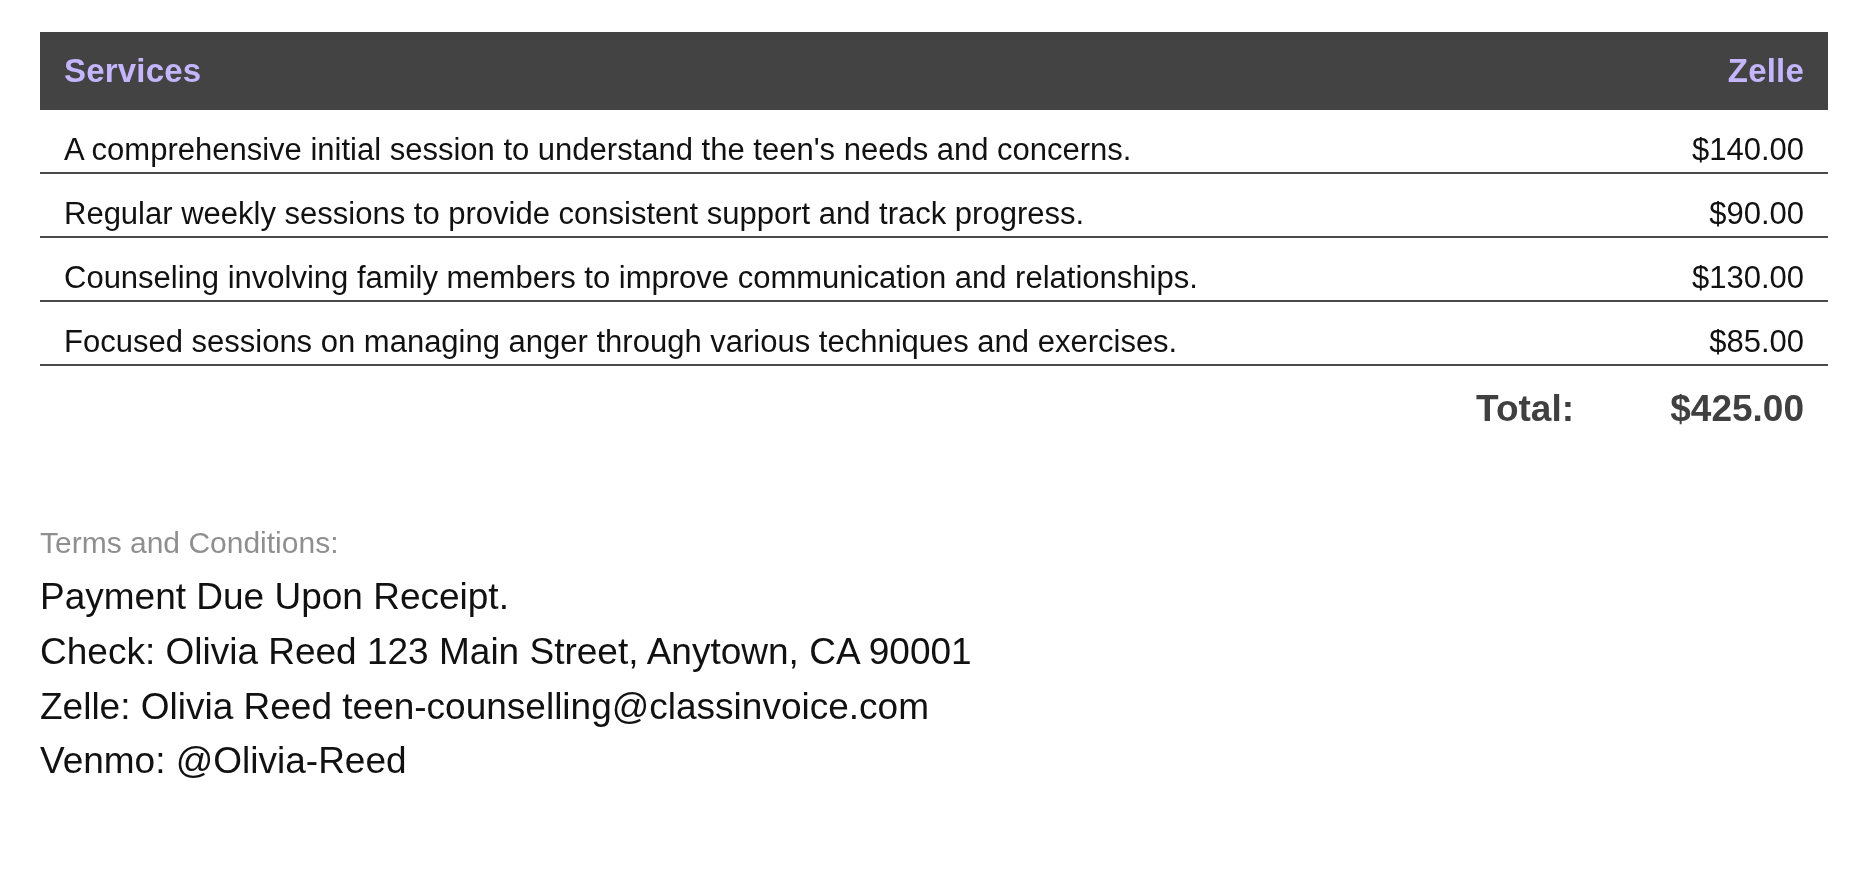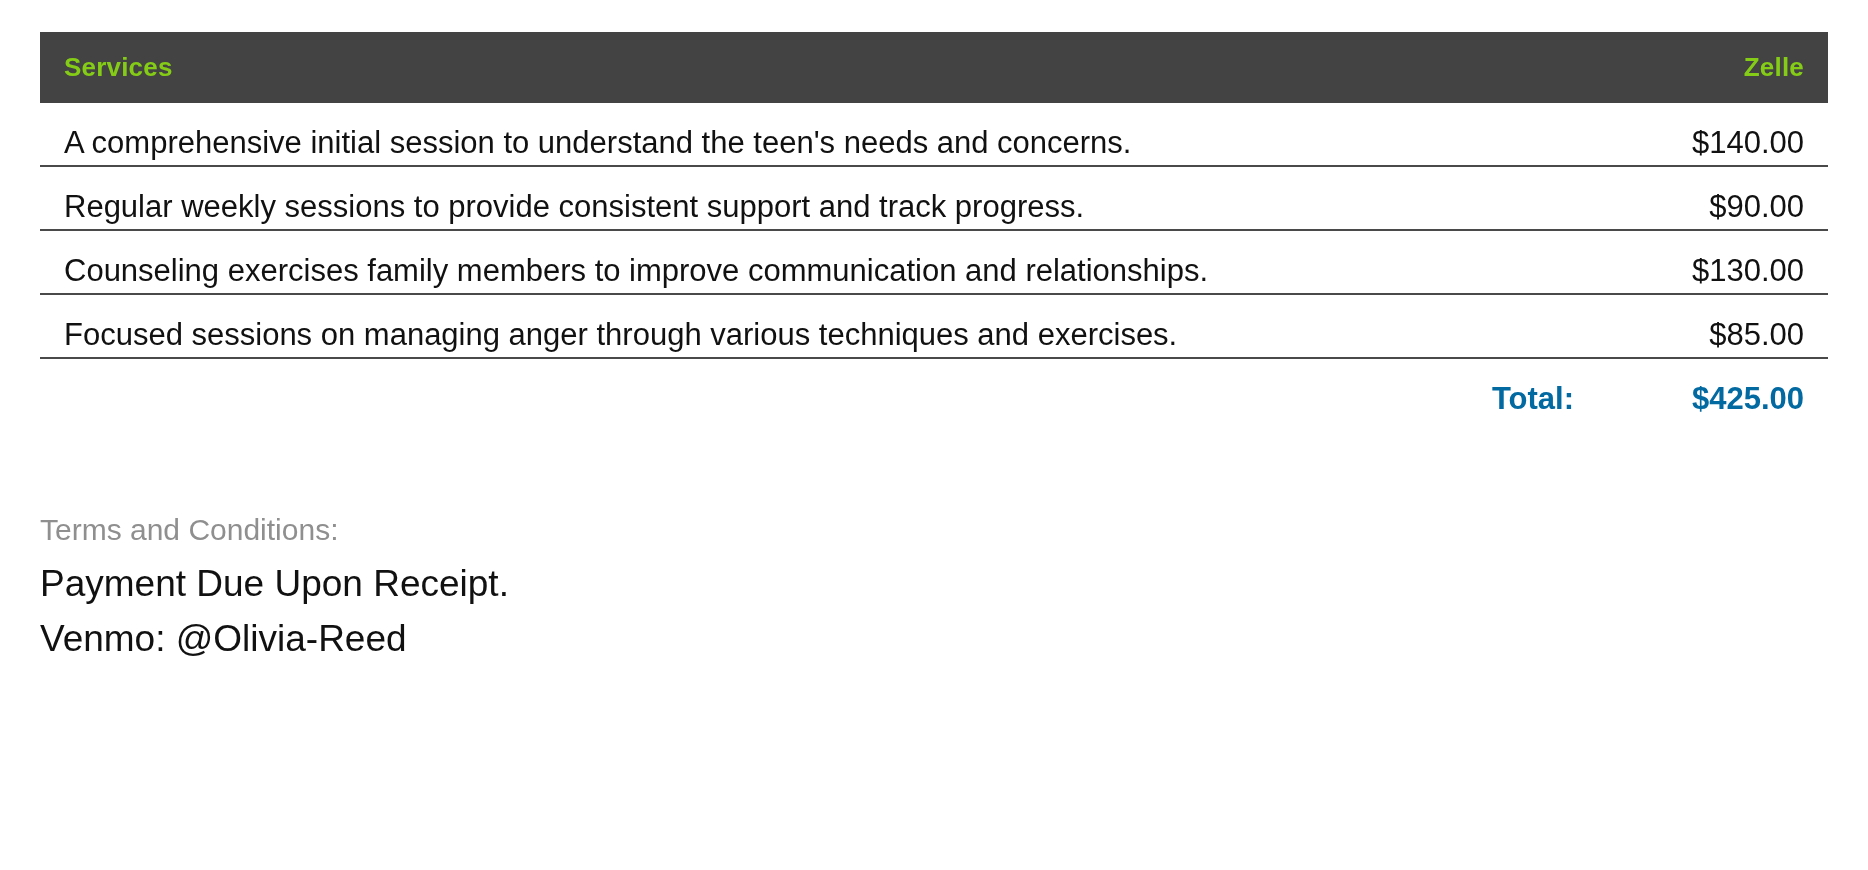--- a/index.html
+++ b/index.html
@@ -20,22 +20,22 @@
     height: 870px;
     padding: 32px 40px 0 40px;
   }
   .invoice-table {
     width: 100%;
     border-collapse: collapse;
     table-layout: fixed;
   }
   .invoice-table thead th {
     background: #434343;
-    color: #84cc16;
-    font-size: 26px;
+    color: #c4b5fd;
+    font-size: 33px;
     font-weight: bold;
     padding: 20px 24px;
     text-align: left;
     letter-spacing: 0.2px;
     margin-top: 44px;
   }
   .invoice-table thead th.price-col {
     text-align: right;
   }
   .invoice-table tbody td {
@@ -44,25 +44,25 @@
     padding: 22px 24px 4px 24px;
     border-bottom: 2px solid #4a4a4a;
     color: #111111;
     vertical-align: middle;
   }
   .invoice-table tbody td.price-col {
     text-align: right;
     white-space: nowrap;
   }
   .invoice-table tfoot td {
-    font-size: 31px;
+    font-size: 37px;
     font-weight: bold;
     padding: 22px 24px 10px 24px;
     border: none;
-    color: #0369a1;
+    color: #404040;
   }
   .invoice-table tfoot td.total-label {
     text-align: right;
   }
   .invoice-table tfoot td.total-value {
     text-align: right;
     white-space: nowrap;
   }
   .col-service { width: auto; }
   .col-price { width: 230px; }
@@ -101,35 +101,37 @@
     <tbody>
       <tr>
         <td>A comprehensive initial session to understand the teen's needs and concerns.</td>
         <td class="price-col">$140.00</td>
       </tr>
       <tr>
         <td>Regular weekly sessions to provide consistent support and track progress.</td>
         <td class="price-col">$90.00</td>
       </tr>
       <tr>
-        <td>Counseling exercises family members to improve communication and relationships.</td>
+        <td>Counseling involving family members to improve communication and relationships.</td>
         <td class="price-col">$130.00</td>
       </tr>
       <tr>
         <td>Focused sessions on managing anger through various techniques and exercises.</td>
         <td class="price-col">$85.00</td>
       </tr>
     </tbody>
     <tfoot>
       <tr>
         <td class="total-label">Total:</td>
         <td class="total-value">$425.00</td>
       </tr>
     </tfoot>
   </table>
 
   <div class="terms">
     <div class="terms-title">Terms and Conditions:</div>
     <div class="terms-line">Payment Due Upon Receipt.</div>
+    <div class="terms-line">Check: Olivia Reed 123 Main Street, Anytown, CA 90001</div>
+    <div class="terms-line">Zelle: Olivia Reed teen-counselling@classinvoice.com</div>
     <div class="terms-line">Venmo: @Olivia-Reed</div>
   </div>
 
 </div>
 
 </body></html>

